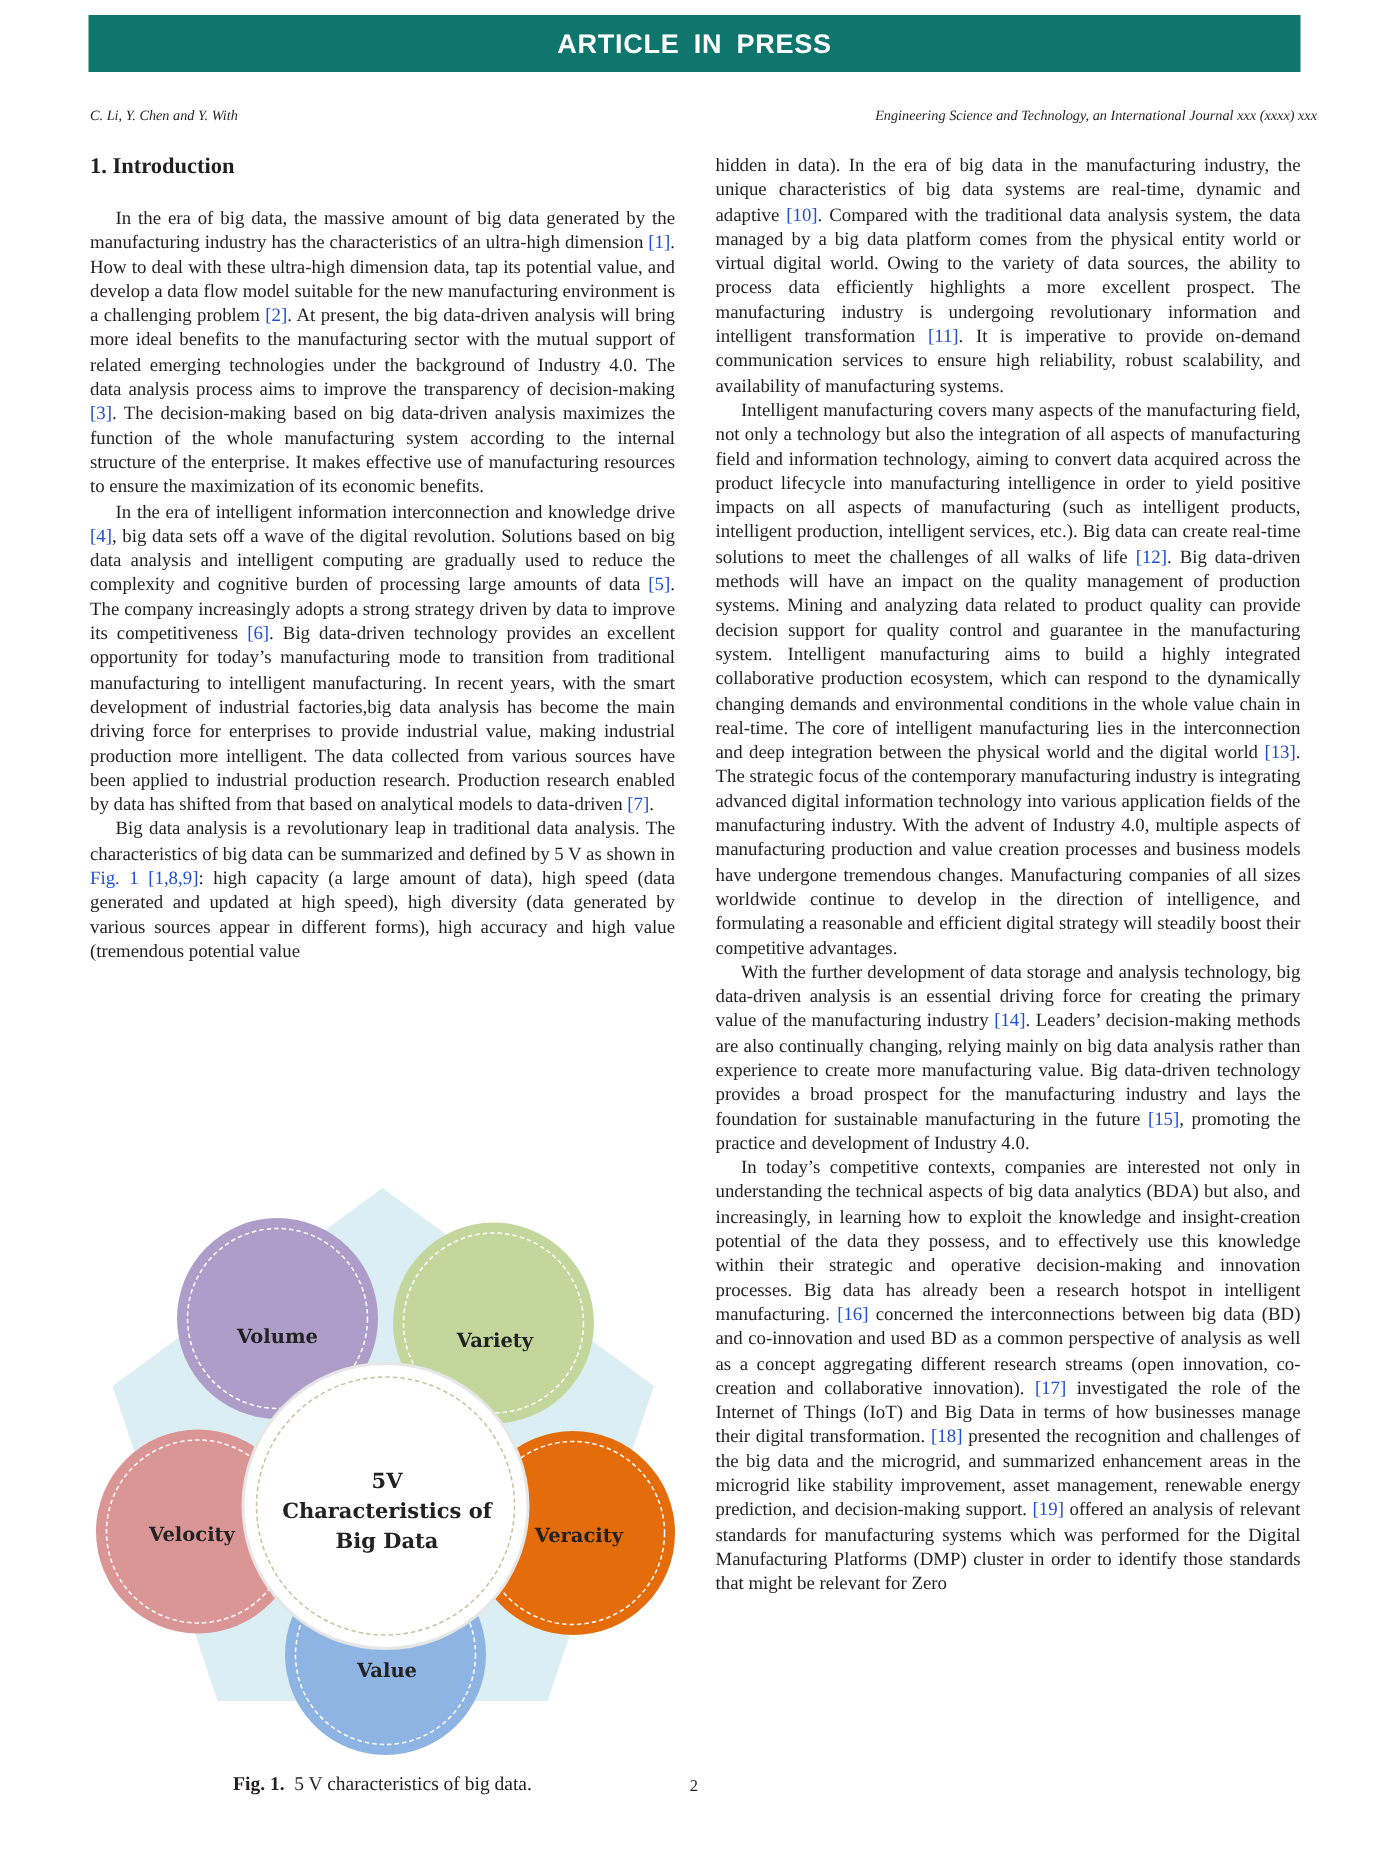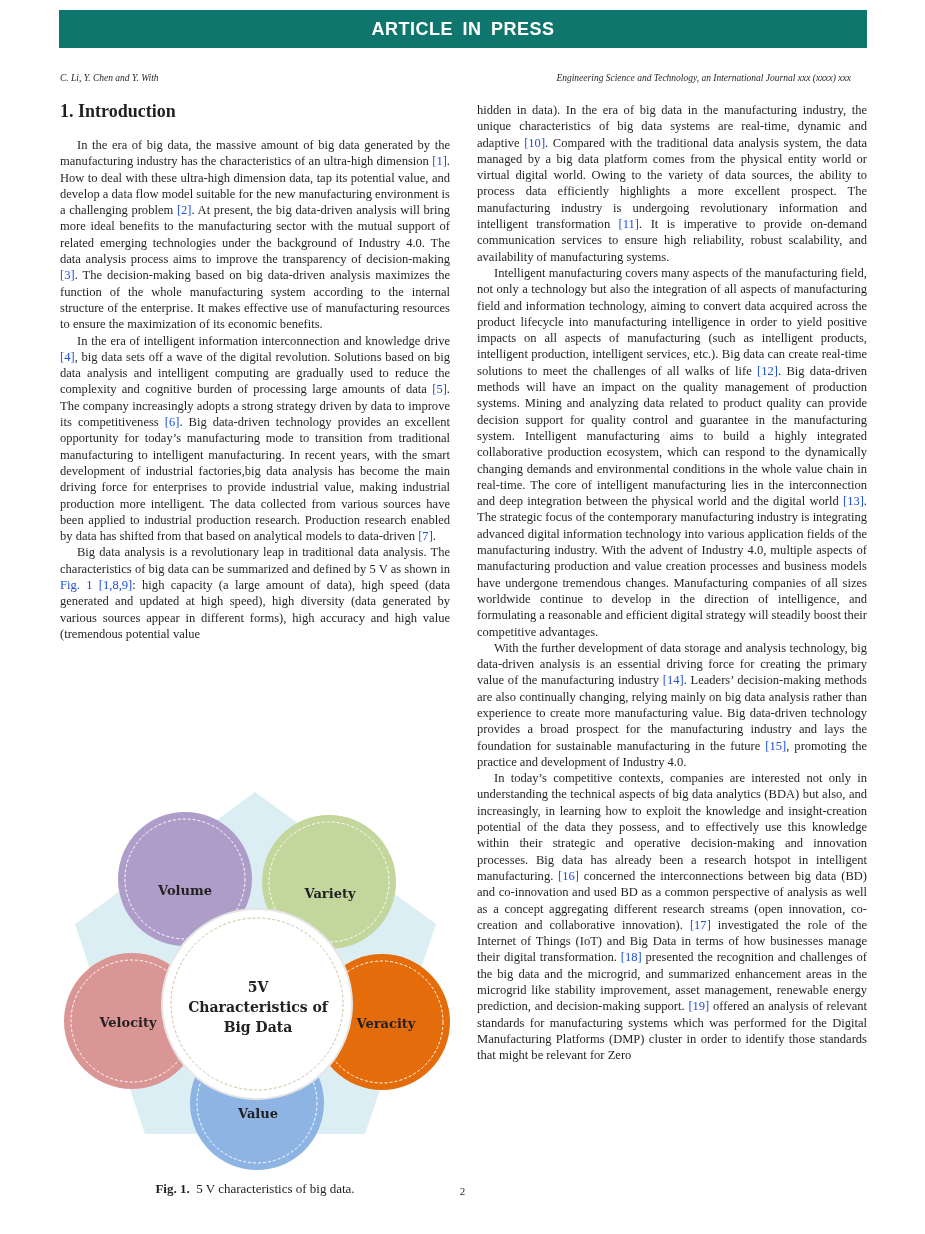--- a/index.html
+++ b/index.html
@@ -4,27 +4,27 @@
 <style>
   html, body { margin: 0; padding: 0; background: #ffffff; }
   body { width: 925px; height: 1234px; position: relative; overflow: hidden;
          font-family: "DejaVu Serif", "Liberation Serif", serif; color: #231f20; }
   .banner { position: absolute; left: 59px; top: 10px; width: 808px; height: 38px;
             background: #0f766e; color: #ffffff; text-align: center;
             font-family: "Liberation Sans", sans-serif; font-weight: bold;
             font-size: 18px; line-height: 38px; letter-spacing: 0.5px; word-spacing: 4px; }
   .running-left { position: absolute; left: 60px; top: 73px; font-size: 9.5px; font-style: italic;
                   font-family: "Liberation Serif", serif; }
-  .running-right { position: absolute; right: 74px; top: 73px; font-size: 9.5px; font-style: italic;
+  .running-right { position: absolute; right: 47px; top: 73px; font-size: 9.5px; font-style: italic;
                    font-family: "Liberation Serif", serif; }
   .col { position: absolute; width: 390px; font-family: "Liberation Serif", serif;
          font-size: 12.55px; line-height: 16.3px; text-align: justify; hyphens: manual; }
   .col-left { left: 60px; top: 102px; }
   .col-right { left: 477px; top: 102px; }
-  .section-heading { font-weight: bold; font-size: 18px; margin: 0 0 17px 0; line-height: 18px; }
+  .section-heading { font-weight: bold; font-size: 15px; margin: 0 0 17px 0; line-height: 18px; }
   .para { margin: 0; text-indent: 17px; }
   .para.first-right { text-indent: 0; }
   .ref { color: #1d4ed8; }
   .figure { position: absolute; left: 60px; top: 764px; width: 390px; height: 440px; }
   .fig-caption { position: absolute; left: 0; top: 417px; width: 390px; text-align: center;
                  font-family: "Liberation Serif", serif; font-size: 13px; }
   .fig-caption b { font-weight: bold; }
   .page-number { position: absolute; left: 0; width: 925px; top: 1185px; text-align: center;
                  font-family: "Liberation Serif", serif; font-size: 11px; }
   svg text { font-family: "DejaVu Serif", "Liberation Serif", serif; font-weight: bold; fill: #222; }

